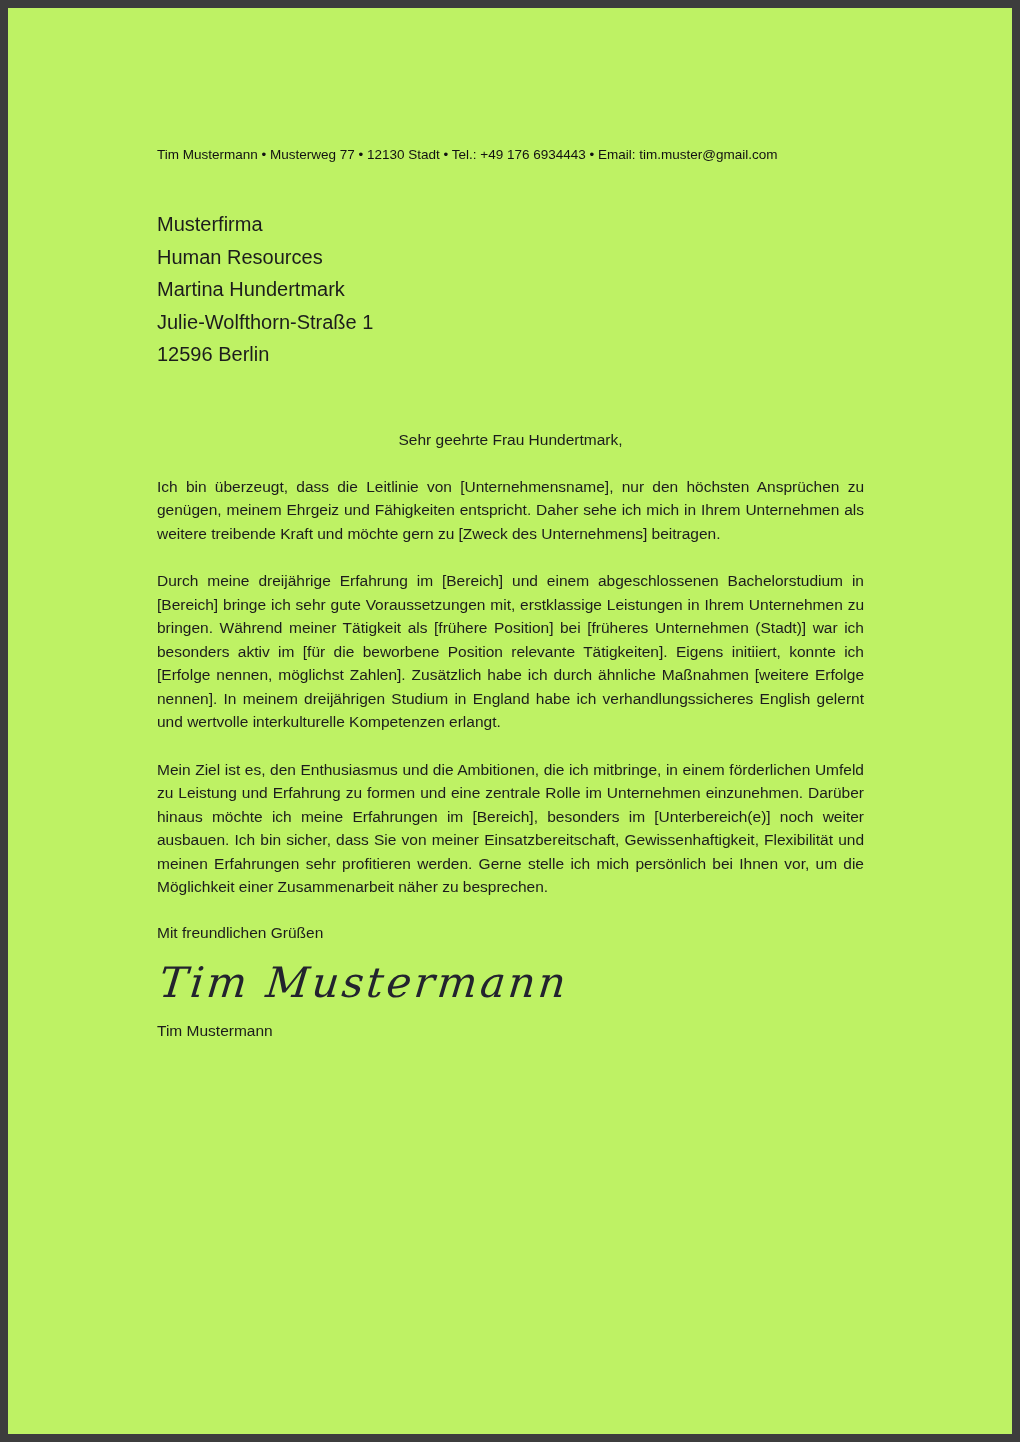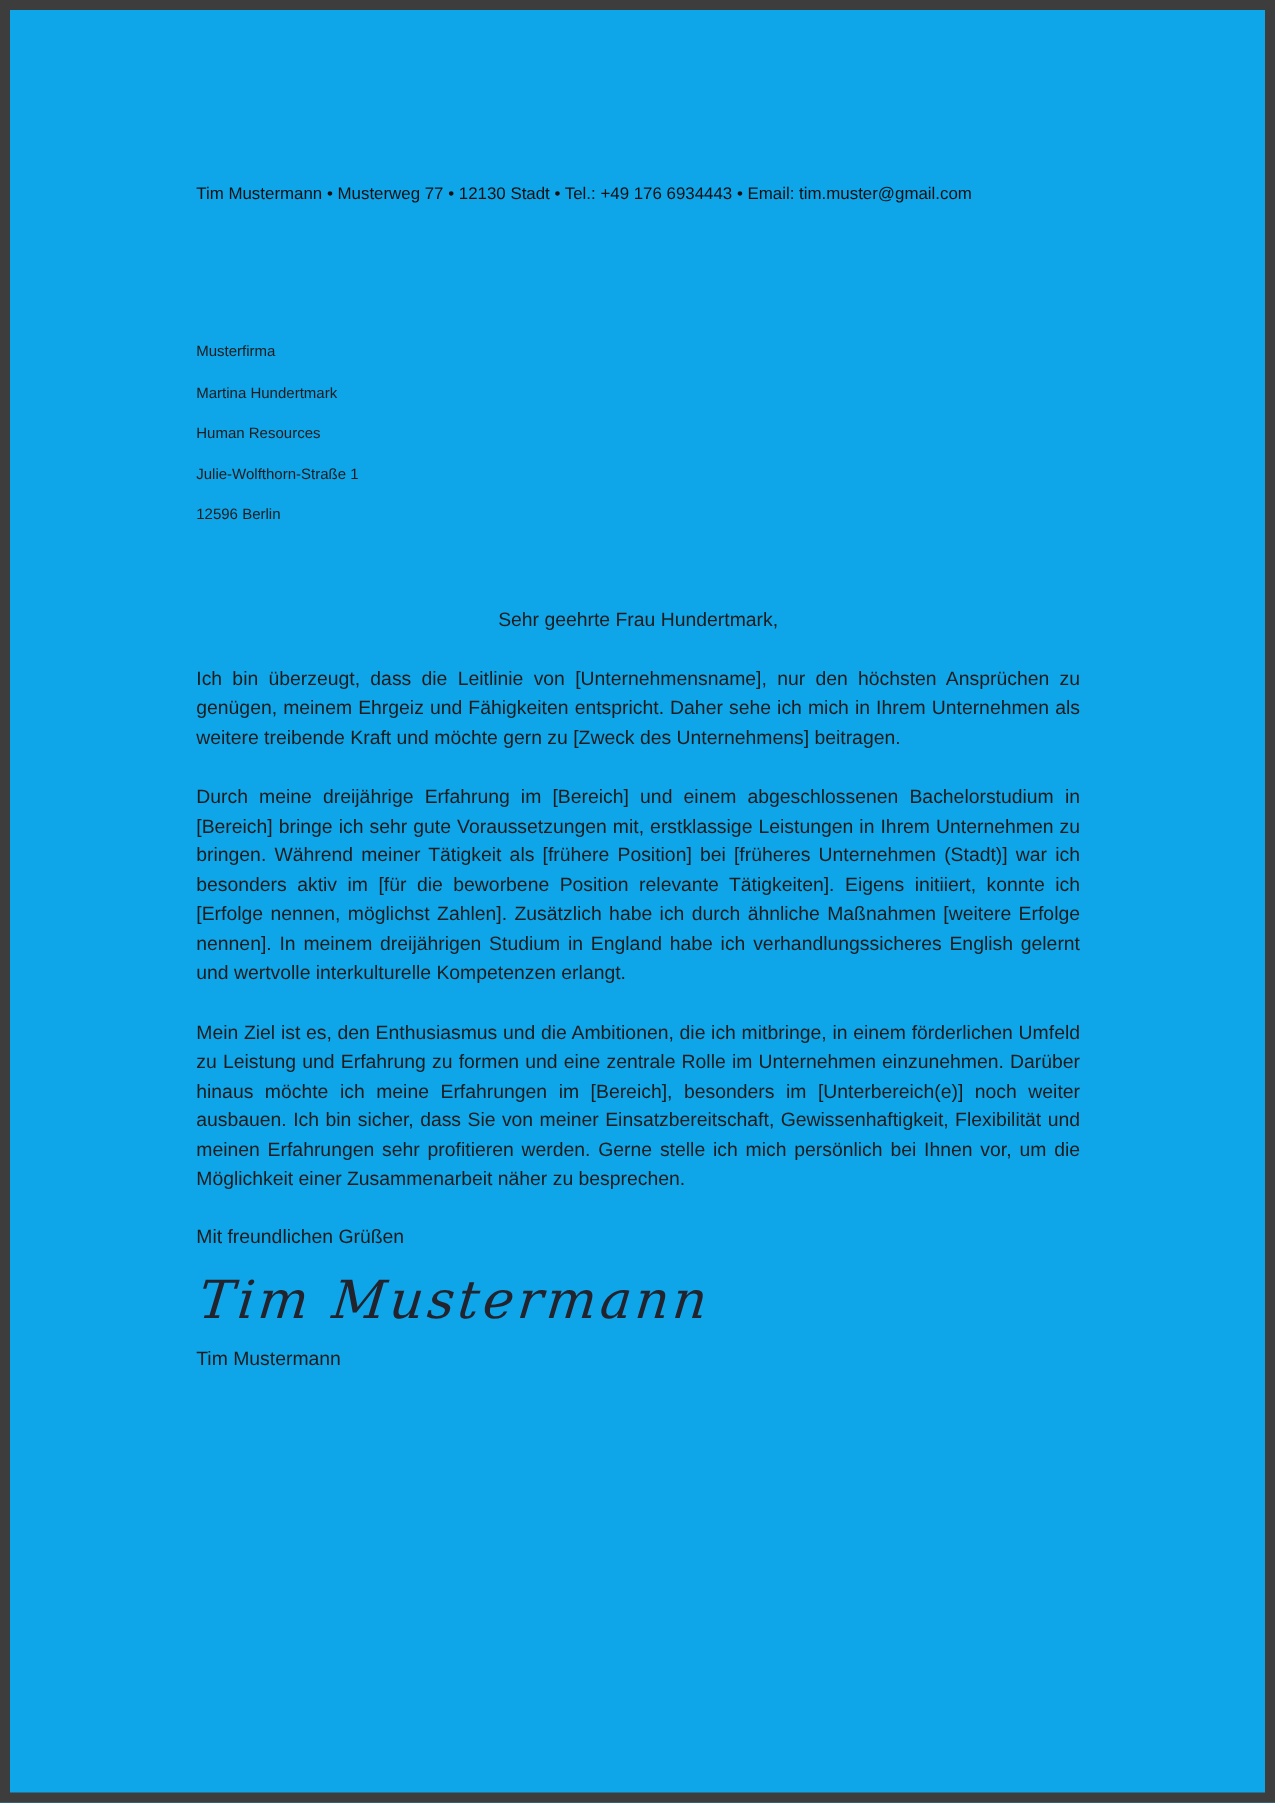--- a/index.html
+++ b/index.html
@@ -5,42 +5,42 @@
   html, body {
     margin: 0;
     padding: 0;
     background: #4a4a4a;
   }
   .page {
     position: relative;
     width: 1020px;
     height: 1442px;
     box-sizing: border-box;
-    background: #0ea5e9;
+    background: #bef264;
     border: 8px solid #3d3d3d;
     font-family: "Liberation Sans", sans-serif;
     color: #1c1c1c;
     overflow: hidden;
   }
   .content {
     position: absolute;
     left: 149px;   
     right: 148px;
     top: 0;
   }
   .letterhead {
     padding-top: 138px; 
     font-size: 13.5px;
     line-height: 18px;
     color: #111111;
     white-space: nowrap;
   }
   .recipient {
-    margin-top: 101px;
-    font-size: 12px;
+    margin-top: 44px;
+    font-size: 20px;
     line-height: 32.5px;
   }
   .date {
     text-align: right;
     font-size: 16px;
     line-height: 32px;
     margin-top: 0;
   }
   .subject {
     margin-top: 48px;
@@ -88,22 +88,22 @@
 </head>
 <body>
 
 <div class="page">
   <div class="content">
 
     <div class="letterhead">Tim Mustermann • Musterweg 77 • 12130 Stadt • Tel.: +49 176 6934443 • Email: tim.muster@gmail.com</div>
 
     <div class="recipient">
       <div>Musterfirma</div>
+      <div>Human Resources</div>
       <div>Martina Hundertmark</div>
-      <div>Human Resources</div>
       <div>Julie-Wolfthorn-Straße 1</div>
       <div>12596 Berlin</div>
     </div>
 
 
 
     <div class="salutation">Sehr geehrte Frau Hundertmark,</div>
 
 
     <p class="para">Ich bin überzeugt, dass die Leitlinie von [Unternehmensname], nur den höchsten Ansprüchen zu genügen, meinem Ehrgeiz und Fähigkeiten entspricht. Daher sehe ich mich in Ihrem Unternehmen als weitere treibende Kraft und möchte gern zu [Zweck des Unternehmens] beitragen.</p>

